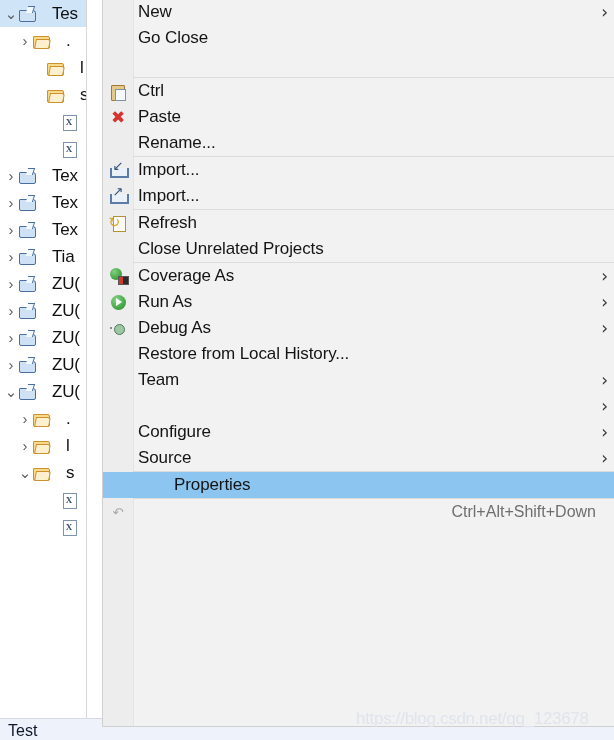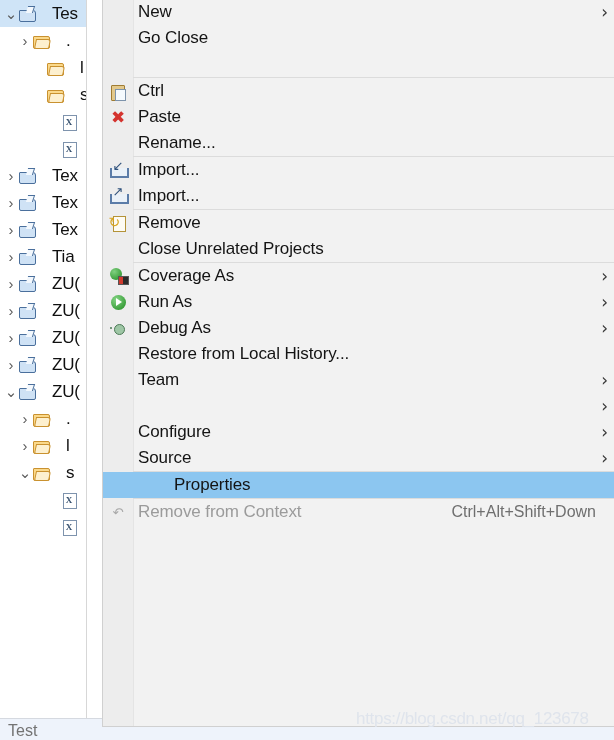--- a/index.html
+++ b/index.html
@@ -57,21 +57,21 @@
     font-family:"Liberation Serif",serif;
   }
 
   
   #statusbar{
     position:absolute;left:0;top:718px;width:614px;height:22px;
     background:#eef3fb;border-top:1px solid #d5d9e0;
   }
   #status-left{
     position:absolute;left:8px;top:1px;height:21px;line-height:21px;
-    font-size:16px;color:#737373;
+    font-size:16px;color:#0f172a;
   }
 
   
   #menu{
     position:absolute;left:102px;top:-1px;width:528px;height:728px;
     background:#f2f2f2;border:1px solid #d0d0d0;border-top:none;border-right:none;
     box-sizing:border-box;overflow:hidden;
   }
   #gutter{
     position:absolute;left:0;top:0;width:30px;height:100%;
@@ -297,21 +297,21 @@
           <span class="gut">
             <span class="mico exp"></span>
           </span>
           <span class="lbl">Import...</span>
         </div>
         <div class="sep"></div>
         <div class="mi">
           <span class="gut">
             <span class="mico refresh"></span>
           </span>
-          <span class="lbl">Remove</span>
+          <span class="lbl">Refresh</span>
         </div>
         <div class="mi">
           <span class="gut"></span>
           <span class="lbl">Close Unrelated Projects</span>
         </div>
         <div class="sep"></div>
         <div class="mi">
           <span class="gut">
             <span class="mico cov"></span>
           </span>
@@ -358,21 +358,20 @@
         <div class="sep"></div>
         <div class="mi highlight">
           <span class="gut"></span>
           <span class="lbl">Properties</span>
         </div>
         <div class="sep"></div>
         <div class="mi disabled">
           <span class="gut">
             <span class="mico ctx">↶</span>
           </span>
-          <span class="lbl">Remove from Context</span>
           <span class="accel">Ctrl+Alt+Shift+Down</span>
         </div>
       </div>
   </div>
 
   <div id="watermark">https://blog.csdn.net/qq_123678</div>
 
 </div>
 
 </body></html>

